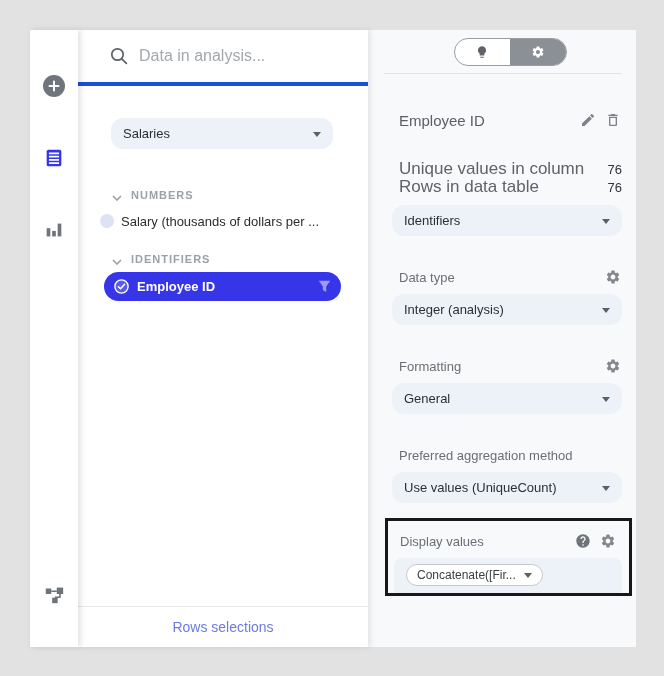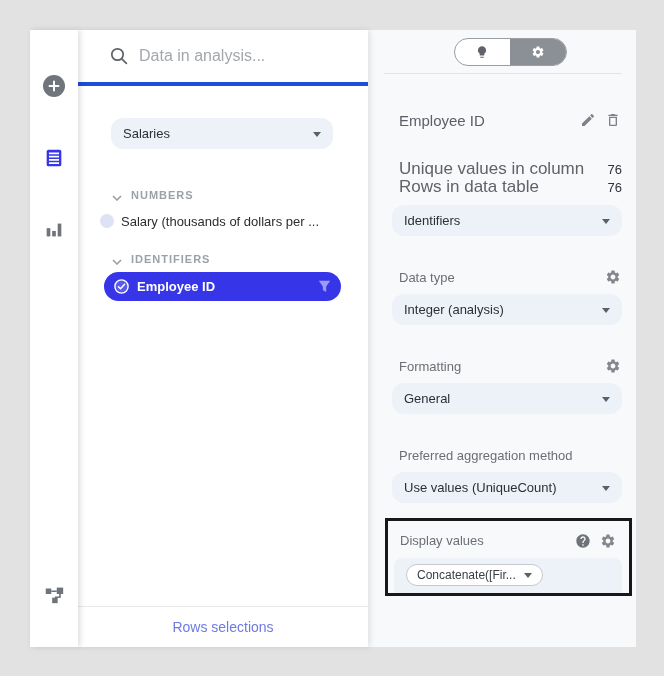--- a/index.html
+++ b/index.html
@@ -82,21 +82,21 @@
 
   .rp-label { margin-top:33px; display:flex; align-items:center; height:16px; padding-left:15px; flex:none; }
   .rp-label.first { margin-top:31px; }
   .rp-label .lbl { font-size:13px; color:#6b6f75; flex:1; }
   .rp-select { margin:9px 0 0 8px; flex:none; }
 
   
   .dv-box {
     margin:15px -10px 0 1px; border:3px solid #17181a; background:#f8f9fb; flex:none;
   }
-  .dv-label-row { display:flex; align-items:flex-start; padding:12px 12px 0 12px; height:28px; }
+  .dv-label-row { display:flex; align-items:center; padding:12px 12px 0 12px; height:28px; }
   .dv-label { font-size:13px; color:#6b6f75; flex:1; }
   .dv-field { margin:9px 7px 0 6px; height:35px; background:#edf1f8; border-radius:8px 8px 0 0; display:flex; align-items:flex-start; }
   .dv-pill {
     margin:6px 0 0 12px; height:22px; background:#ffffff; border:1px solid #c7cacd; border-radius:11px;
     display:flex; align-items:center; padding:0 10px; cursor:pointer;
   }
   .dv-pill-label { font-size:12px; color:#3a3d42; margin-right:8px; }
 
   svg { display:block; }
 </style>

